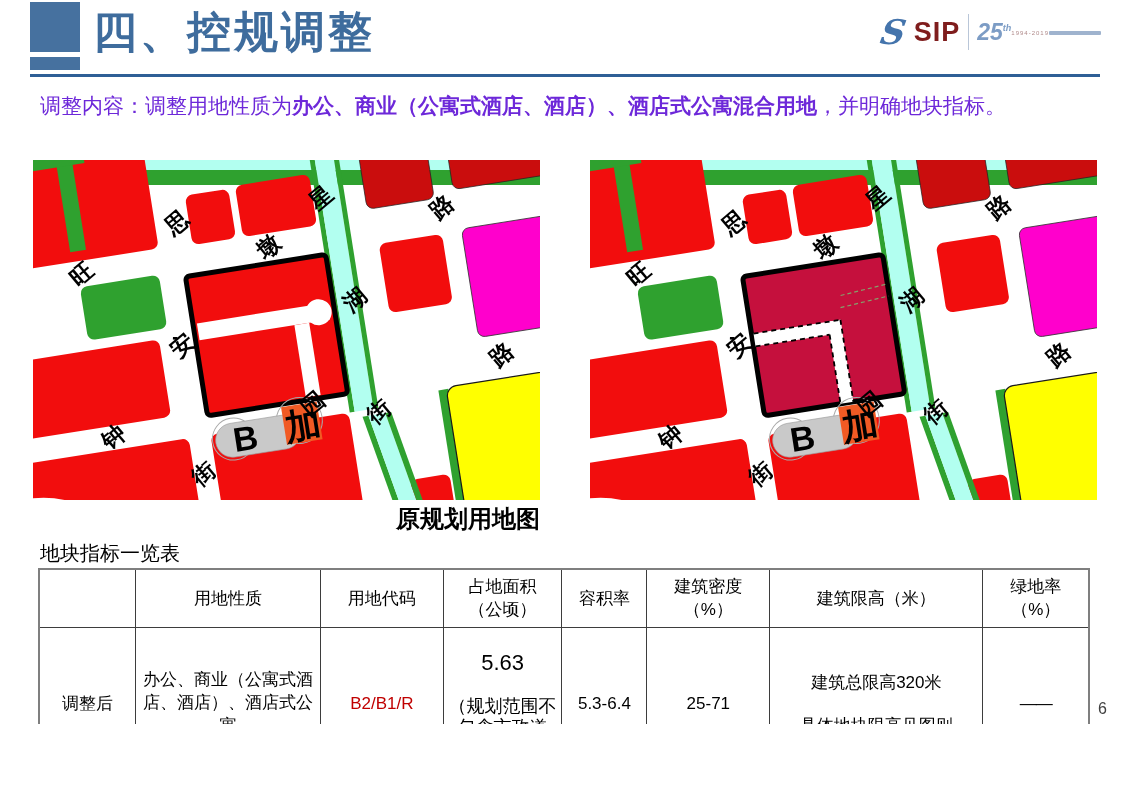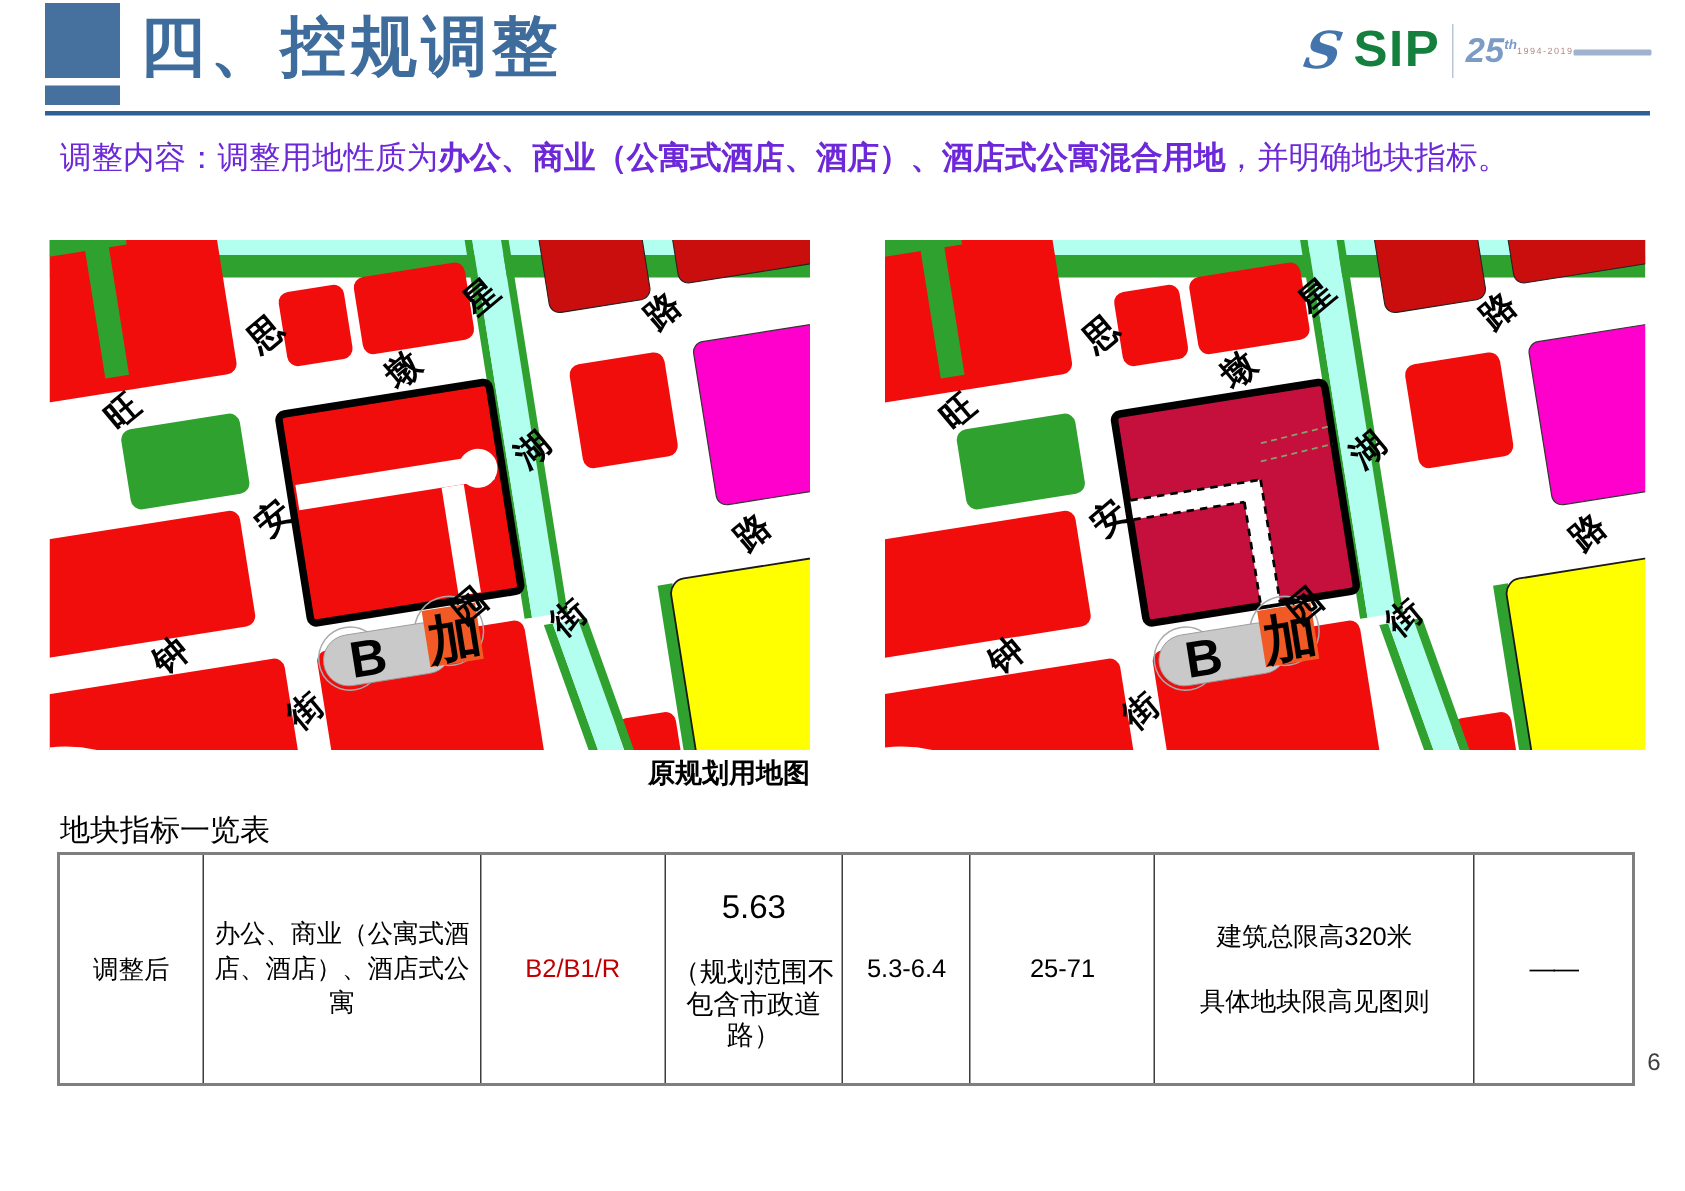--- a/index.html
+++ b/index.html
@@ -11,36 +11,36 @@
   .deco-square{position:absolute;left:30px;top:2px;width:50px;height:50px;background:var(--accent);}
   .deco-bar{position:absolute;left:30px;top:57px;width:50px;height:13px;background:var(--accent);}
   .page-title{
     position:absolute;left:93px;top:6px;font-size:44px;font-weight:bold;
     color:var(--title);letter-spacing:3px;line-height:1.2;
   }
   .title-rule{position:absolute;left:30px;top:74px;width:1070px;height:3px;background:var(--rule);}
   .logo{position:absolute;right:22px;top:14px;display:flex;align-items:center;gap:8px;}
   .logo .swirl{font-family:"DejaVu Serif",serif;font-style:italic;font-weight:bold;
     font-size:34px;color:#4474AC;transform:skewX(-10deg);line-height:1;}
-  .logo .sip-text{font-size:34px;font-weight:bold;color:#15803d;letter-spacing:1px;}
+  .logo .sip-text{font-size:27px;font-weight:bold;color:#7f1d1d;letter-spacing:1px;}
   .logo .divider{width:1px;height:36px;background:#B9C6D8;}
   .logo .anniv{display:flex;align-items:center;line-height:1;}
   .logo .anniv .n25{font-size:23px;font-weight:bold;font-style:italic;color:#7C9CC5;}
   .logo .anniv .n25 sup{font-size:9px;}
   .logo .anniv .years{font-size:6px;color:#B08A8A;margin-top:2px;letter-spacing:1px;}
   .logo .anniv .cobar{width:52px;height:4px;background:#9FB3CE;margin-top:2px;border-radius:1px;}
   
   .intro{position:absolute;left:40px;top:90px;width:1056px;font-size:21px;line-height:1.5;color:#6d28d9;}
   .intro b{font-weight:bold;}
   
   .map{position:absolute;top:160px;width:507px;height:340px;background:#fff;overflow:hidden;}
   .map.left{left:33px;}
   .map.right{left:590px;}
   .map svg{display:block;width:100%;height:100%;}
-  .map-caption{position:absolute;top:503px;font-size:18px;font-weight:bold;text-align:right;}
+  .map-caption{position:absolute;top:503px;font-size:24px;font-weight:bold;text-align:right;}
   .map-caption.left{left:33px;width:507px;}
   .map-caption.right{left:590px;width:510px;}
   
   .table-title{position:absolute;left:40px;top:540px;font-size:20px;}
   table.spec{
     position:absolute;left:38px;top:568px;width:1052px;border-collapse:collapse;
     table-layout:fixed;border:2px solid #7F7F7F;
   }
   table.spec th,table.spec td{
     border:1px solid #3D3D3D;text-align:center;vertical-align:middle;
@@ -204,20 +204,33 @@
       <col style="width:9.2%">
         <col style="width:17.6%">
         <col style="width:11.7%">
         <col style="width:11.3%">
       <col style="width:8.1%">
         <col style="width:11.7%">
         <col style="width:20.3%">
         <col style="width:10.1%">
     </colgroup>
     <tbody>
+        <tr class="hdr">
+      <th></th>
+      <th>用地性质</th>
+      <th>用地代码</th>
+      <th>占地面积
+（公顷）</th>
+      <th>容积率</th>
+      <th>建筑密度
+（%）</th>
+      <th>建筑限高（米）</th>
+      <th>绿地率
+（%）</th>
+    </tr>
     <tr class="r2">
       <td>调整后</td>
       <td class="landuse2">办公、商业（公寓式酒店、酒店）、酒店式公寓</td>
       <td class="code">B2/B1/R</td>
       <td>
         <span class="area-main">5.63</span>
         <span class="area-note">（规划范围不
 包含市政道路）</span>
       </td>
       <td class="num">5.3-6.4</td>

